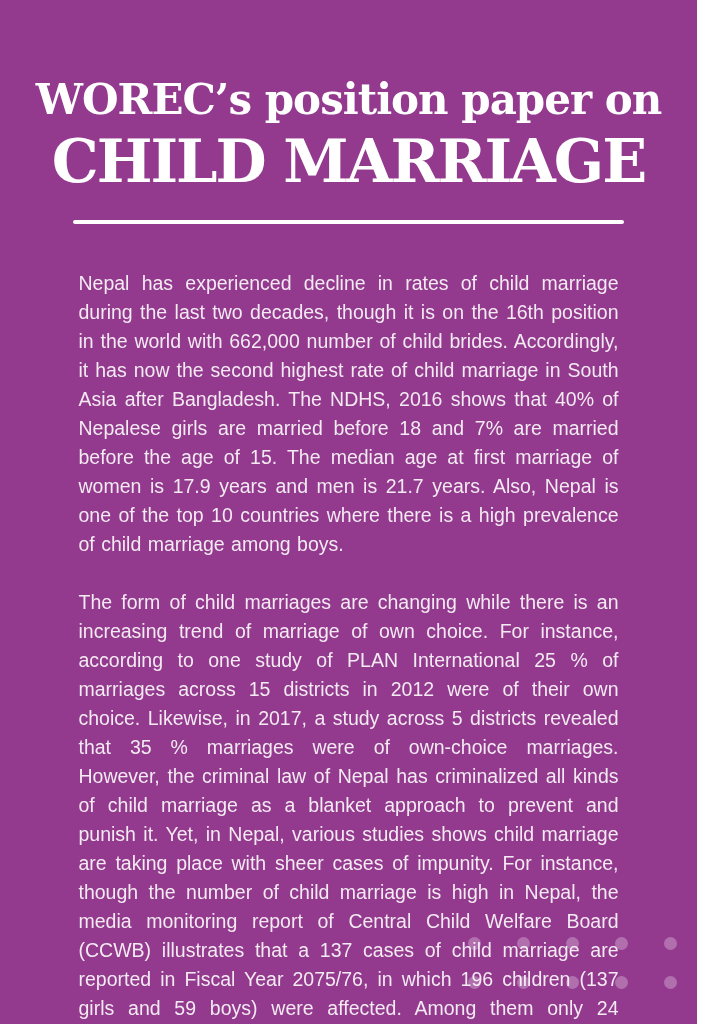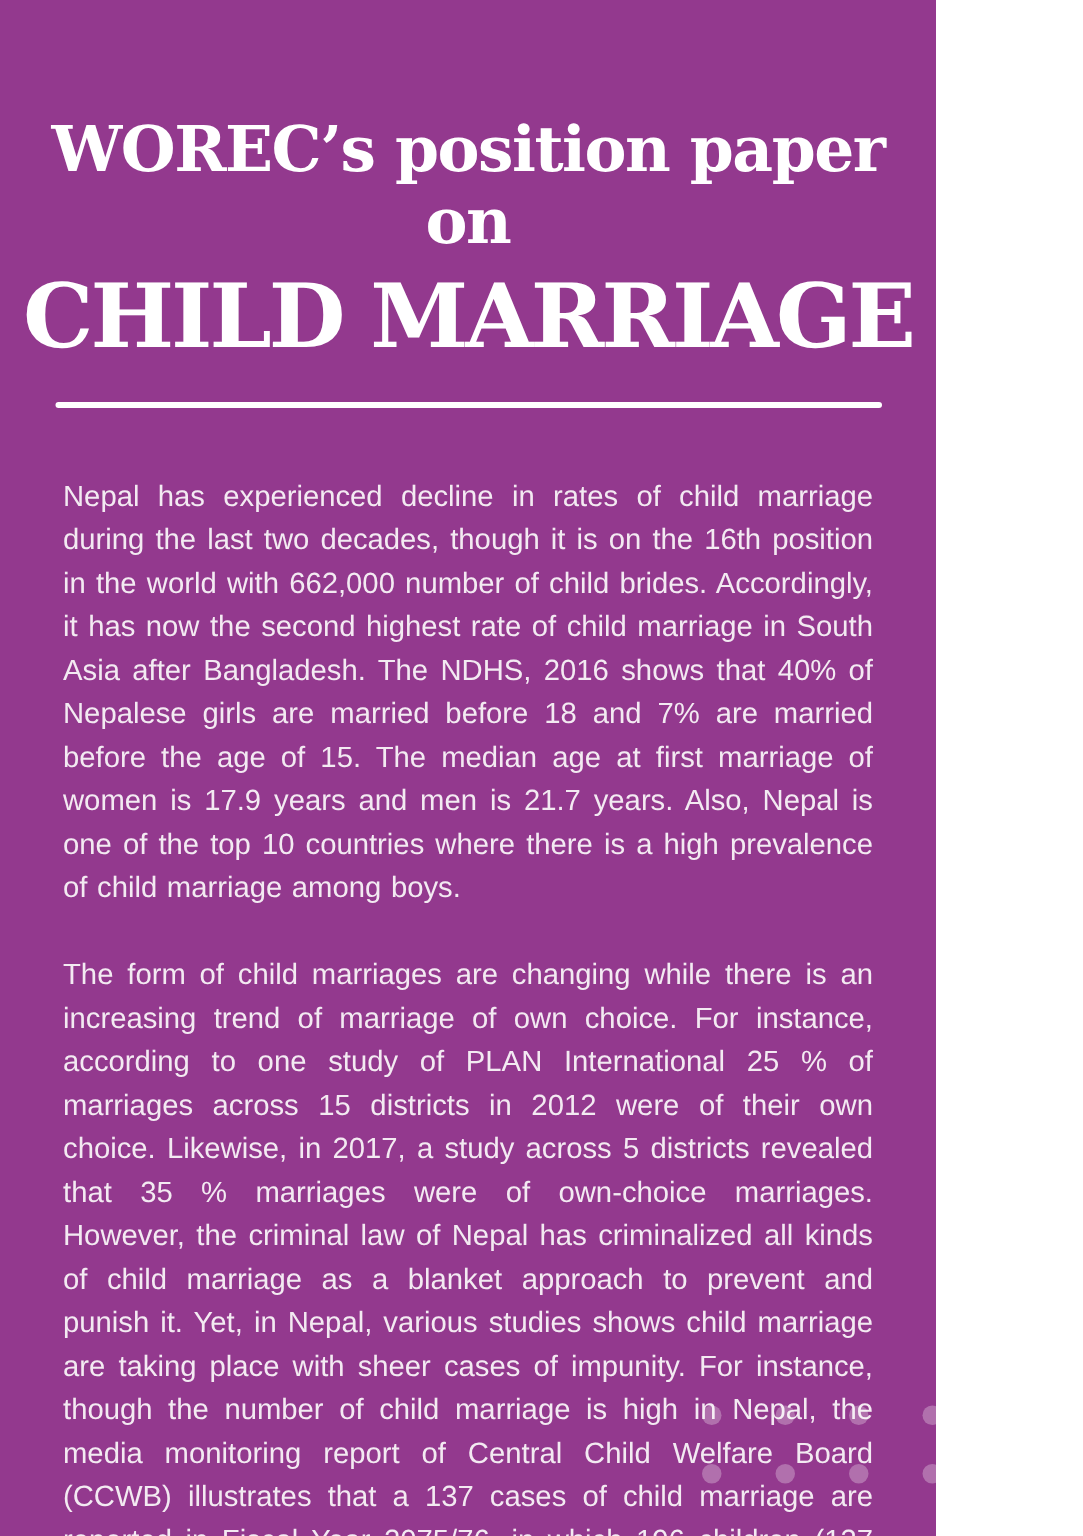--- a/index.html
+++ b/index.html
@@ -4,21 +4,21 @@
 <style>
   * { margin: 0; padding: 0; box-sizing: border-box; }
 
   html, body {
     width: 722px;
     height: 1024px;
   }
 
   .page {
     position: relative;
-    width: 624px;
+    width: 697px;
     height: 1024px;
     background: #93398e;
     overflow: hidden;
     font-family: "Liberation Sans", sans-serif;
   }
 
   .title-block {
     padding-top: 76px;
     text-align: center;
     color: #ffffff;

